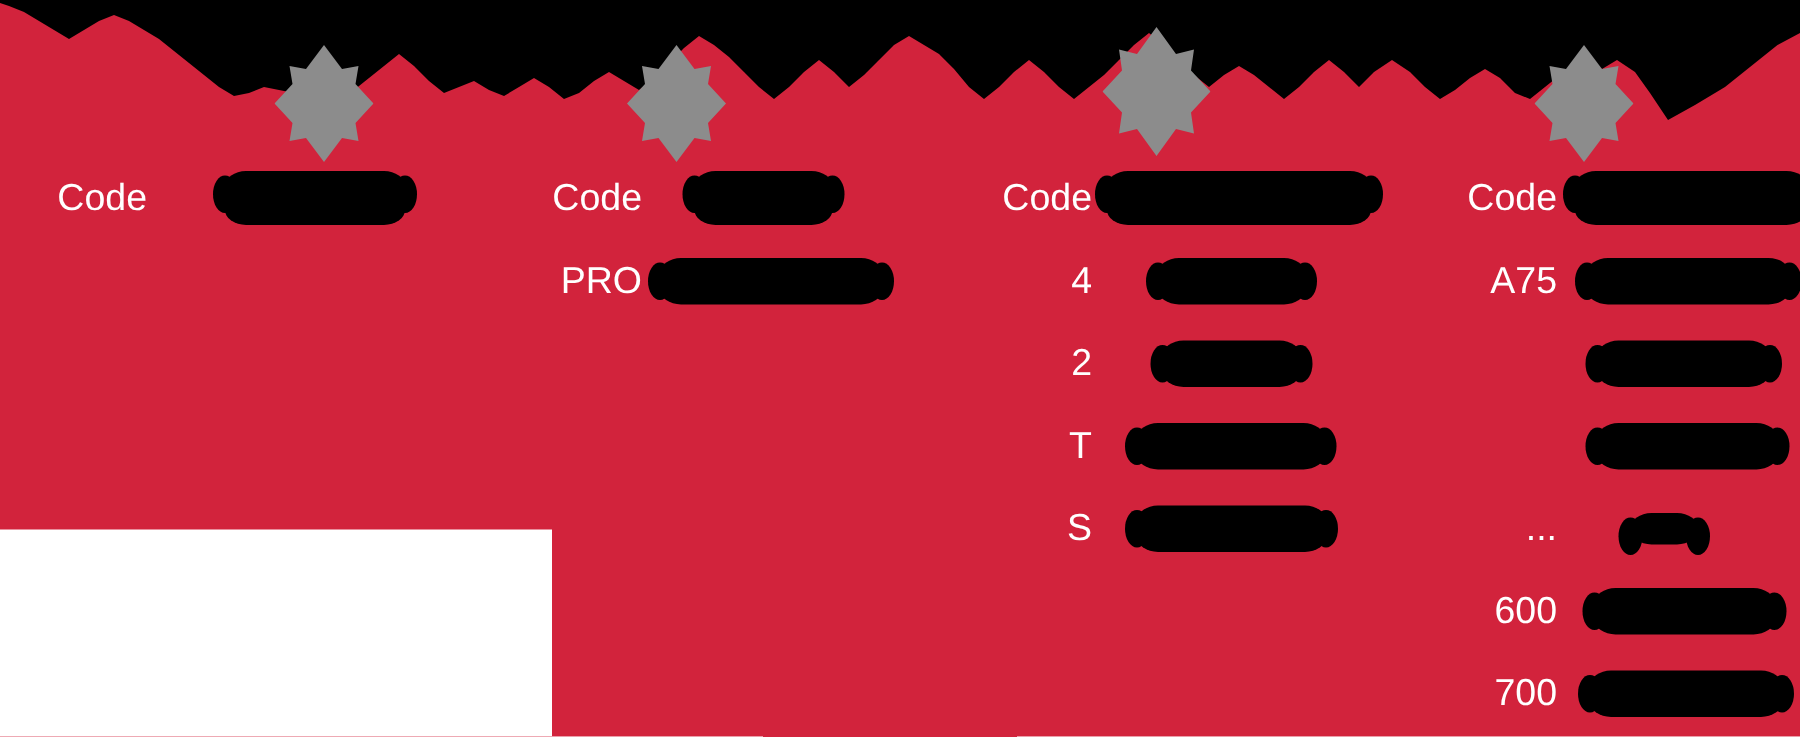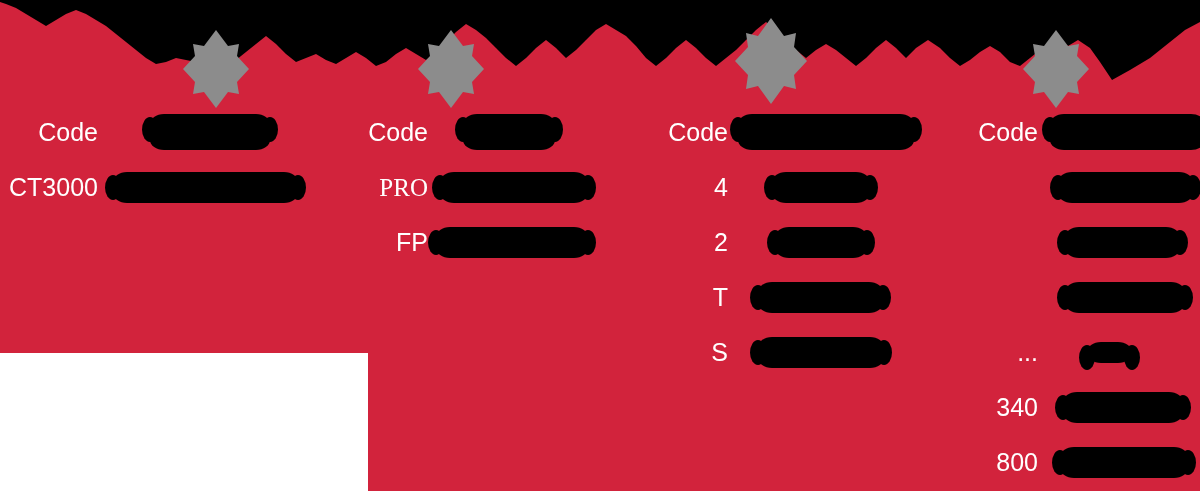--- a/index.html
+++ b/index.html
@@ -156,45 +156,33 @@
     </svg>
   </div>
 
   <div class="col" style="left:0px; width:310px;">
     <div class="row">
       <div class="cell-label" style="left:8px; width:90px;">Code</div>
       <div class="cell-redaction header" style="left:150px; width:120px;">
         <div class="bar" style="left:0; width:120px;"></div>
       </div>
     </div>
-    <div class="row">
-      <div class="cell-label" style="left:0px; width:98px;">CT3000</div>
-      <div class="cell-redaction" style="left:113px; width:185px;">
-        <div class="bar" style="left:0; width:185px;"></div>
-      </div>
-    </div>
   </div>
 
   <div class="col" style="left:330px; width:290px;">
     <div class="row">
       <div class="cell-label" style="left:8px; width:90px;">Code</div>
       <div class="cell-redaction header" style="left:133px; width:92px;">
         <div class="bar" style="left:0; width:92px;"></div>
       </div>
     </div>
     <div class="row">
-      <div class="cell-label" style="left:8px; width:90px;font-family:Liberation Serif, serif;">PRO</div>
+      <div class="cell-label" style="left:8px; width:90px;">PRO</div>
       <div class="cell-redaction" style="left:110px; width:148px;">
         <div class="bar" style="left:0; width:148px;"></div>
-      </div>
-    </div>
-    <div class="row">
-      <div class="cell-label" style="left:8px; width:90px;">FP</div>
-      <div class="cell-redaction" style="left:106px; width:152px;">
-        <div class="bar" style="left:0; width:152px;"></div>
       </div>
     </div>
   </div>
 
   <div class="col" style="left:620px; width:310px;">
     <div class="row">
       <div class="cell-label" style="left:18px; width:90px;">Code</div>
       <div class="cell-redaction header" style="left:118px; width:176px;">
         <div class="bar" style="left:0; width:176px;"></div>
       </div>
@@ -226,20 +214,21 @@
   </div>
 
   <div class="col" style="left:930px; width:270px;">
     <div class="row">
       <div class="cell-label" style="left:18px; width:90px;">Code</div>
       <div class="cell-redaction header" style="left:120px; width:155px;">
         <div class="bar" style="left:0; width:155px;"></div>
       </div>
     </div>
     <div class="row">
+      <div class="cell-label" style="left:18px; width:90px;">A75</div>
       <div class="cell-redaction" style="left:128px; width:135px;">
         <div class="bar" style="left:0; width:135px;"></div>
       </div>
     </div>
     <div class="row">
       <div class="cell-redaction" style="left:135px; width:115px;">
         <div class="bar" style="left:0; width:115px;"></div>
       </div>
     </div>
     <div class="row">
@@ -247,26 +236,26 @@
         <div class="bar" style="left:0; width:120px;"></div>
       </div>
     </div>
     <div class="row">
       <div class="cell-label" style="left:18px; width:90px;">...</div>
       <div class="cell-redaction" style="left:157px; width:45px;">
         <div class="bar" style="left:0; width:45px; top:17px; height:21px;"></div>
       </div>
     </div>
     <div class="row">
-      <div class="cell-label" style="left:18px; width:90px;">340</div>
+      <div class="cell-label" style="left:18px; width:90px;">600</div>
       <div class="cell-redaction" style="left:133px; width:120px;">
         <div class="bar" style="left:0; width:120px;"></div>
       </div>
     </div>
     <div class="row">
-      <div class="cell-label" style="left:18px; width:90px;">800</div>
+      <div class="cell-label" style="left:18px; width:90px;">700</div>
       <div class="cell-redaction" style="left:130px; width:128px;">
         <div class="bar" style="left:0; width:128px;"></div>
       </div>
     </div>
   </div>
 
 </div>
 
 </body></html>

